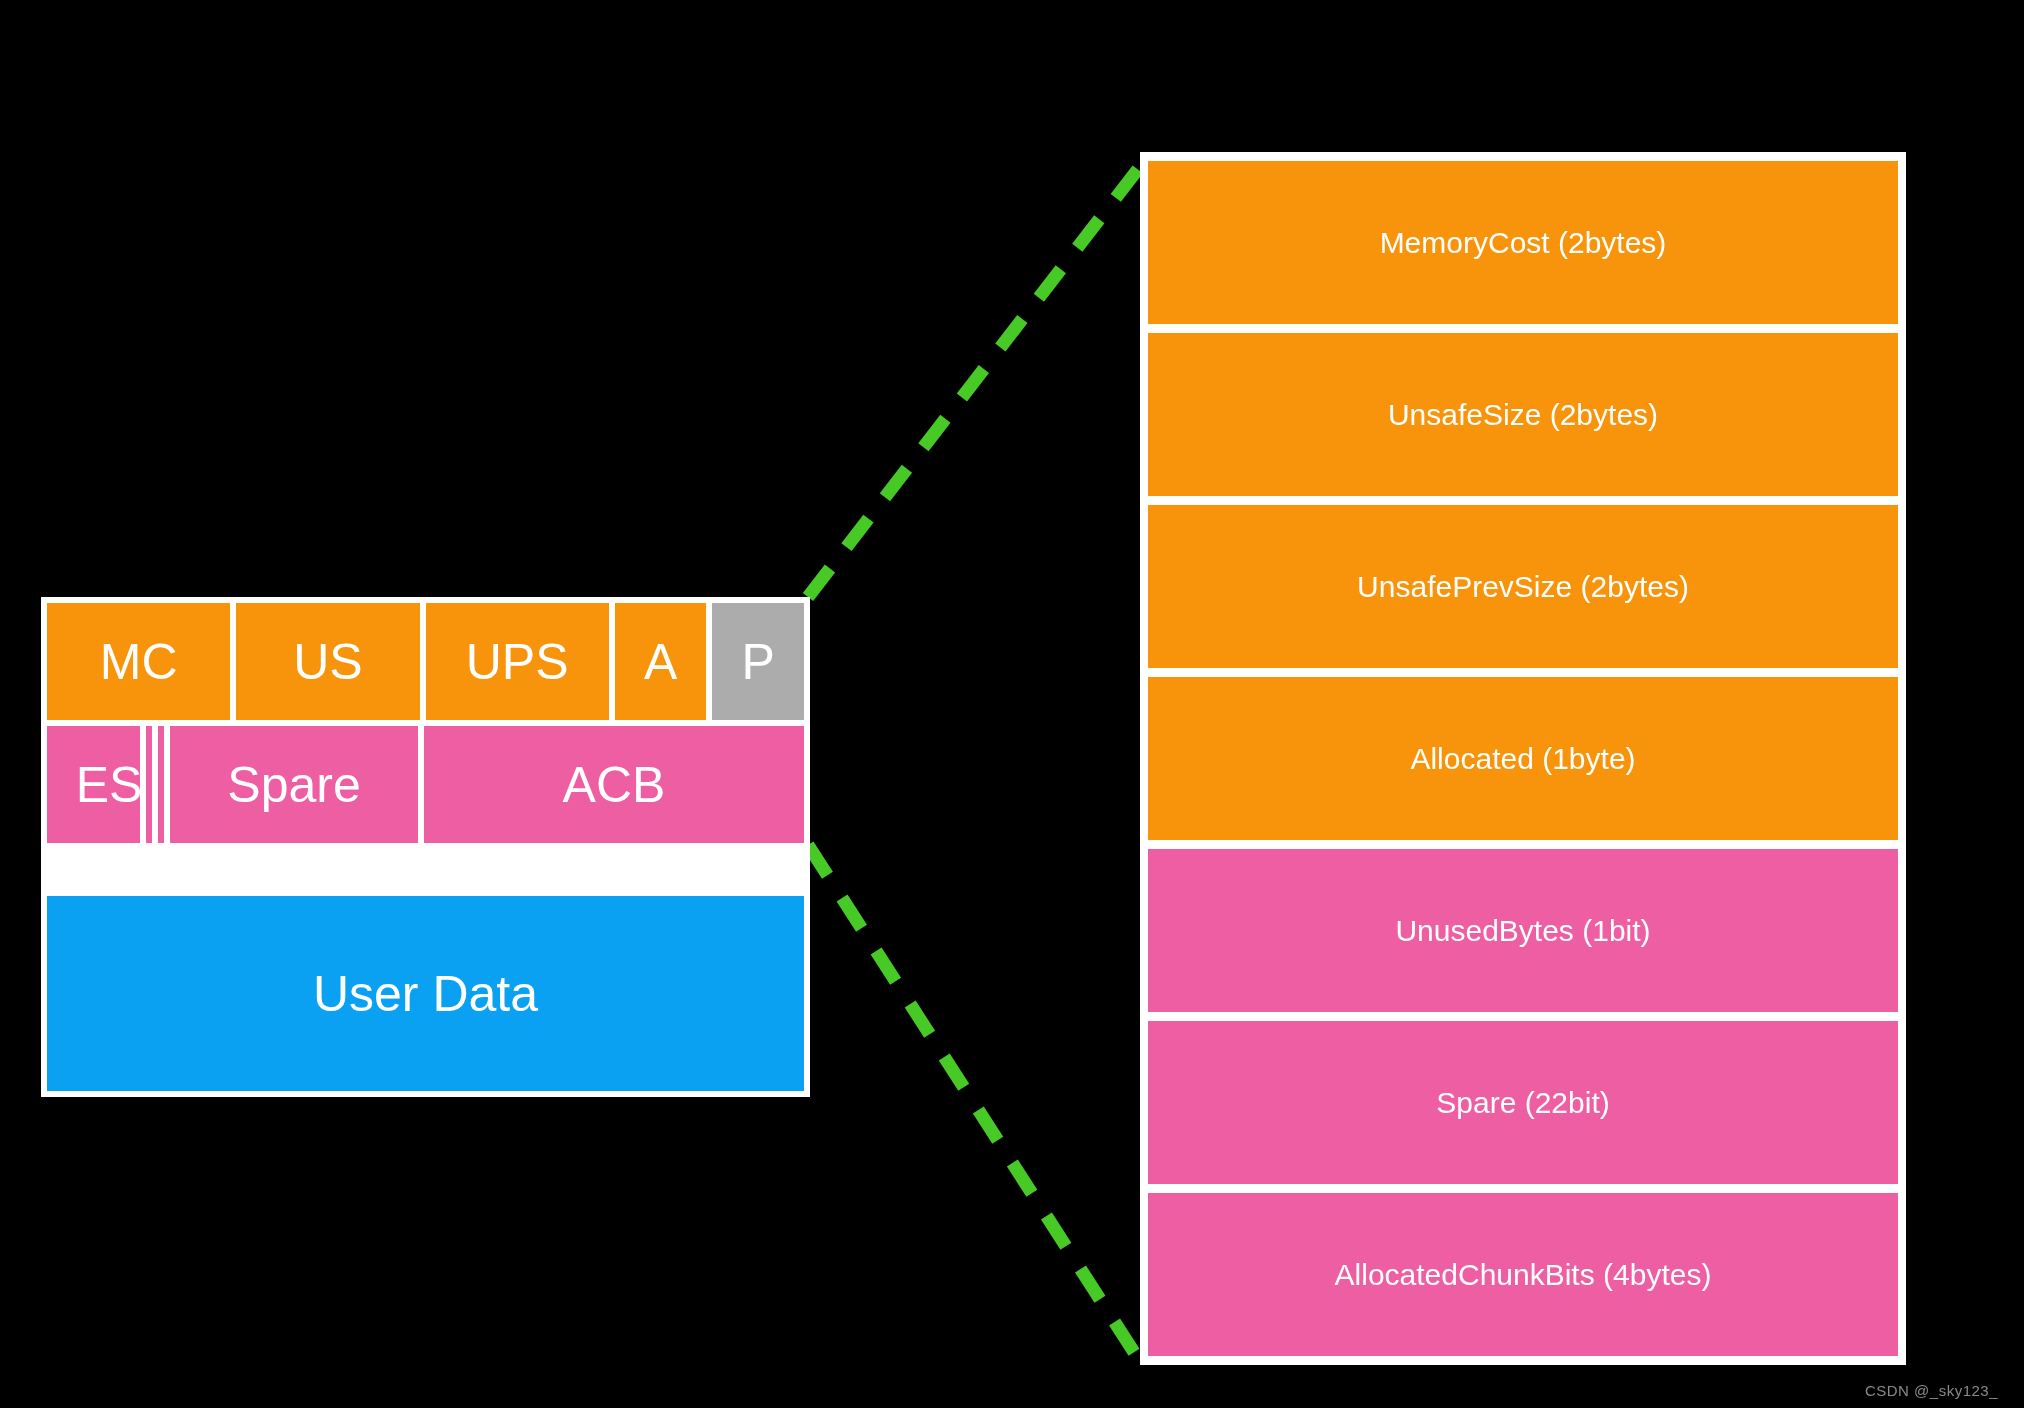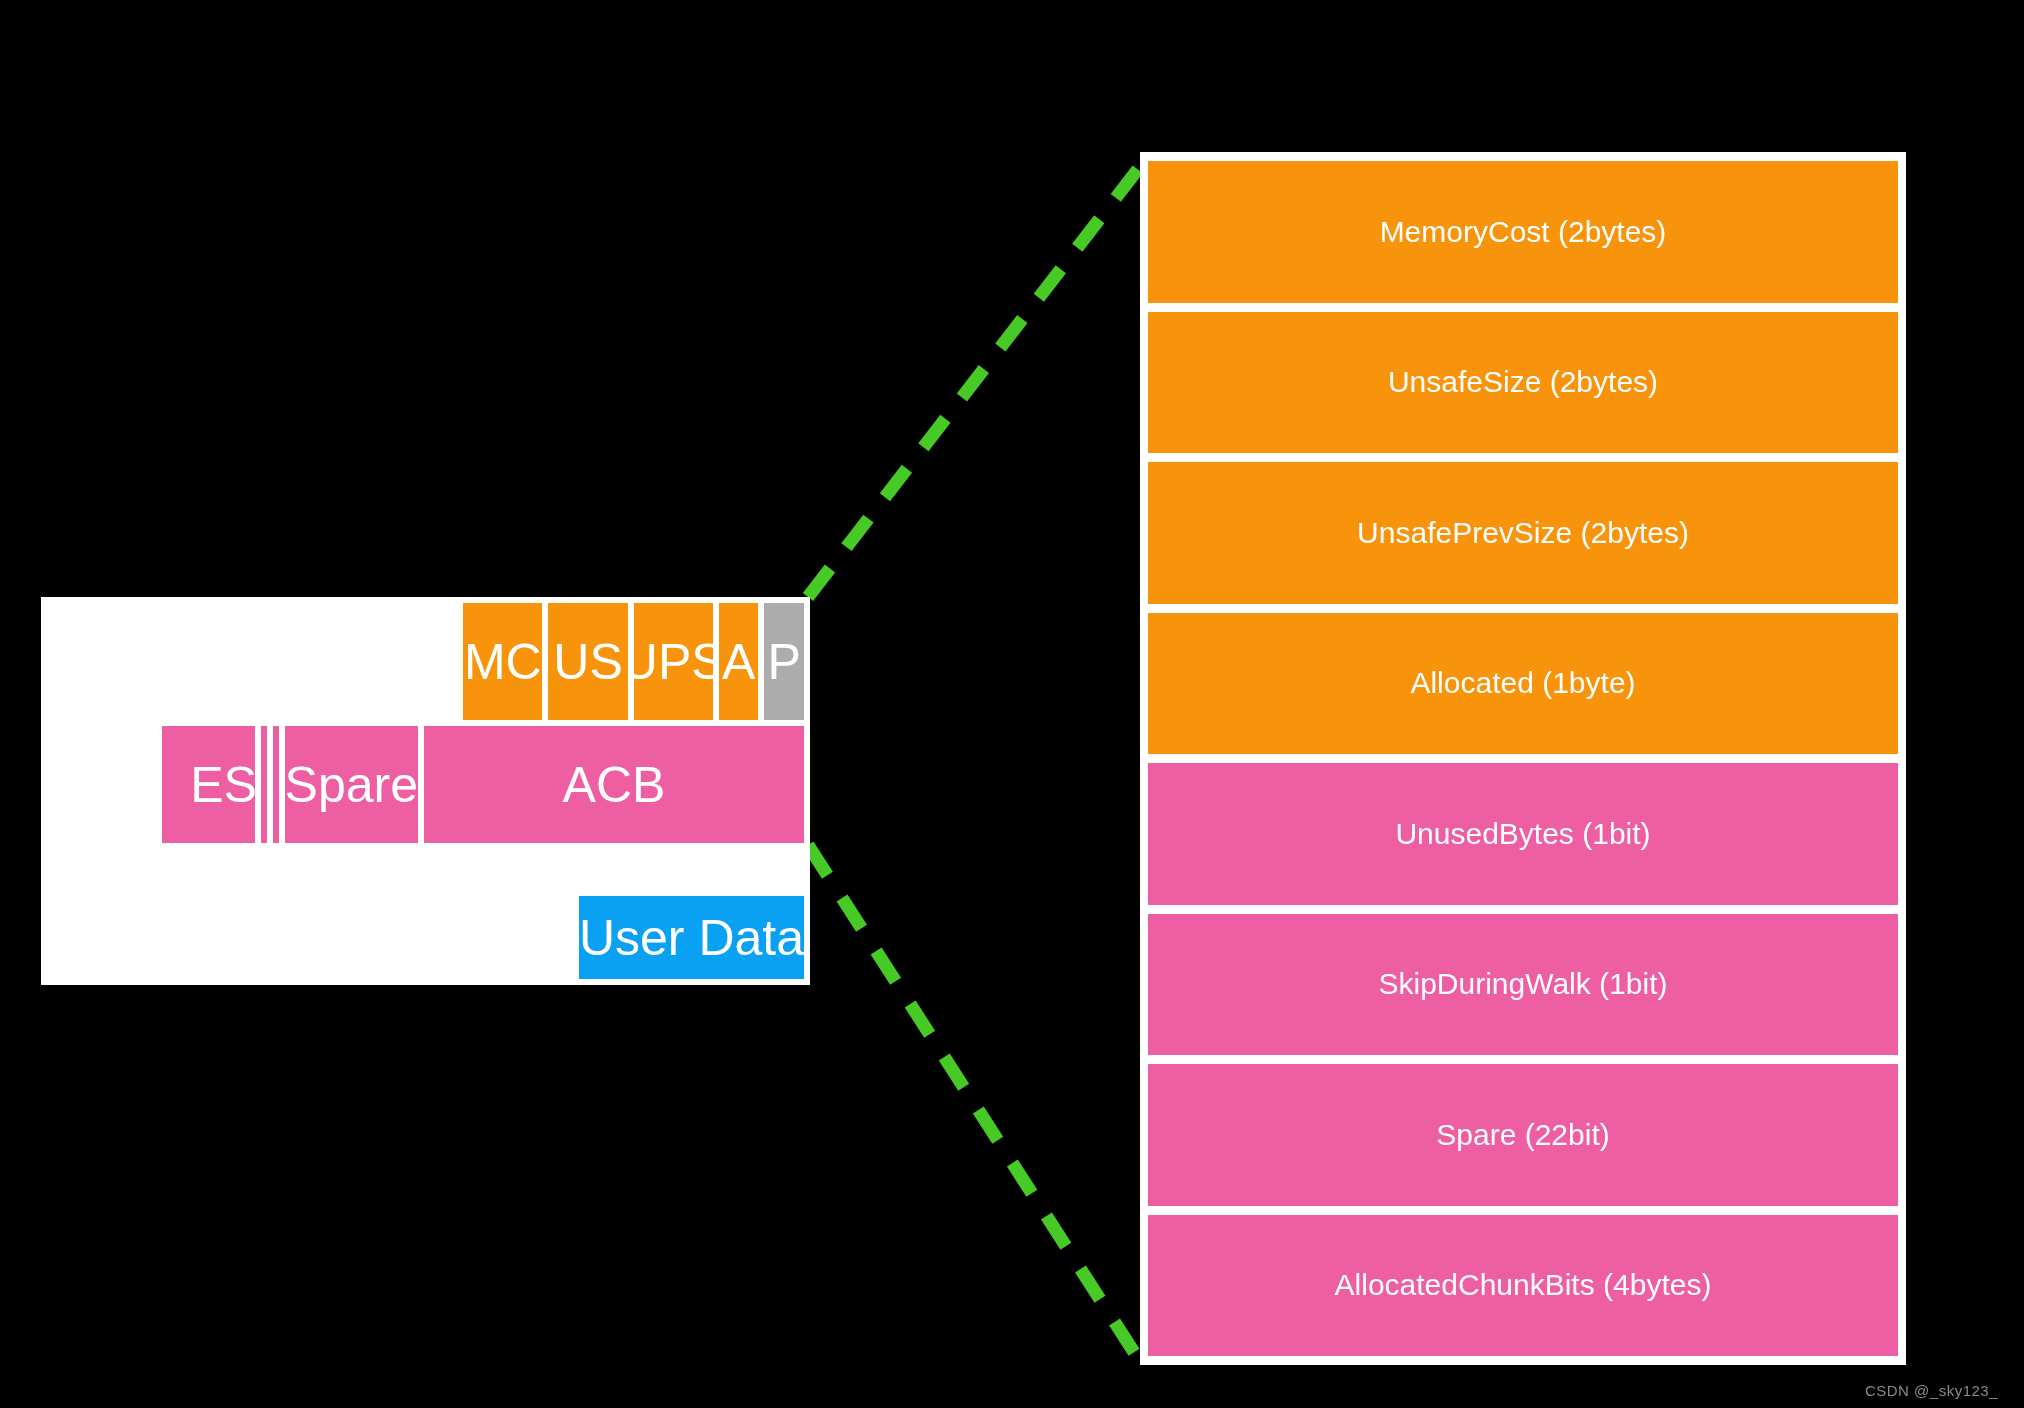--- a/index.html
+++ b/index.html
@@ -22,27 +22,26 @@
     stroke: var(--connector_green);
     stroke-width: 13;
     stroke-dasharray: 36 27;
     stroke-linecap: butt;
     fill: none;
   }
   
   .chunk {
     position: absolute;
     left: 41px; top: 597px;
-    width: 769px; height: 388px;
+    width: 769px; height: 500px;
     background: var(--border_white);
     padding: 6px;
     display: flex;
     flex-direction: column;
     gap: 6px;
-    align-items: flex-end;
   }
   .chunk-row { display: flex; gap: 6px; }
   .row-header { height: 117px; }
   .row-flags  { height: 117px; }
   .row-data   { flex: 1; }
   .cell {
     display: flex;
     align-items: center;
     justify-content: center;
     color: #fff;
@@ -121,19 +120,18 @@
       <div class="cell w-full c-blue">User Data</div>
     </div>
   </div>
 
   <div class="stack">
     <div class="stack-row c-orange">MemoryCost (2bytes)</div>
     <div class="stack-row c-orange">UnsafeSize (2bytes)</div>
     <div class="stack-row c-orange">UnsafePrevSize (2bytes)</div>
     <div class="stack-row c-orange">Allocated (1byte)</div>
     <div class="stack-row c-pink">UnusedBytes (1bit)</div>
-    <div class="stack-row c-pink">SkipDuringWalk (1bit)</div>
     <div class="stack-row c-pink">Spare (22bit)</div>
     <div class="stack-row c-pink">AllocatedChunkBits (4bytes)</div>
   </div>
 
   <div class="watermark">CSDN @_sky123_</div>
 </div>
 
 </body></html>

